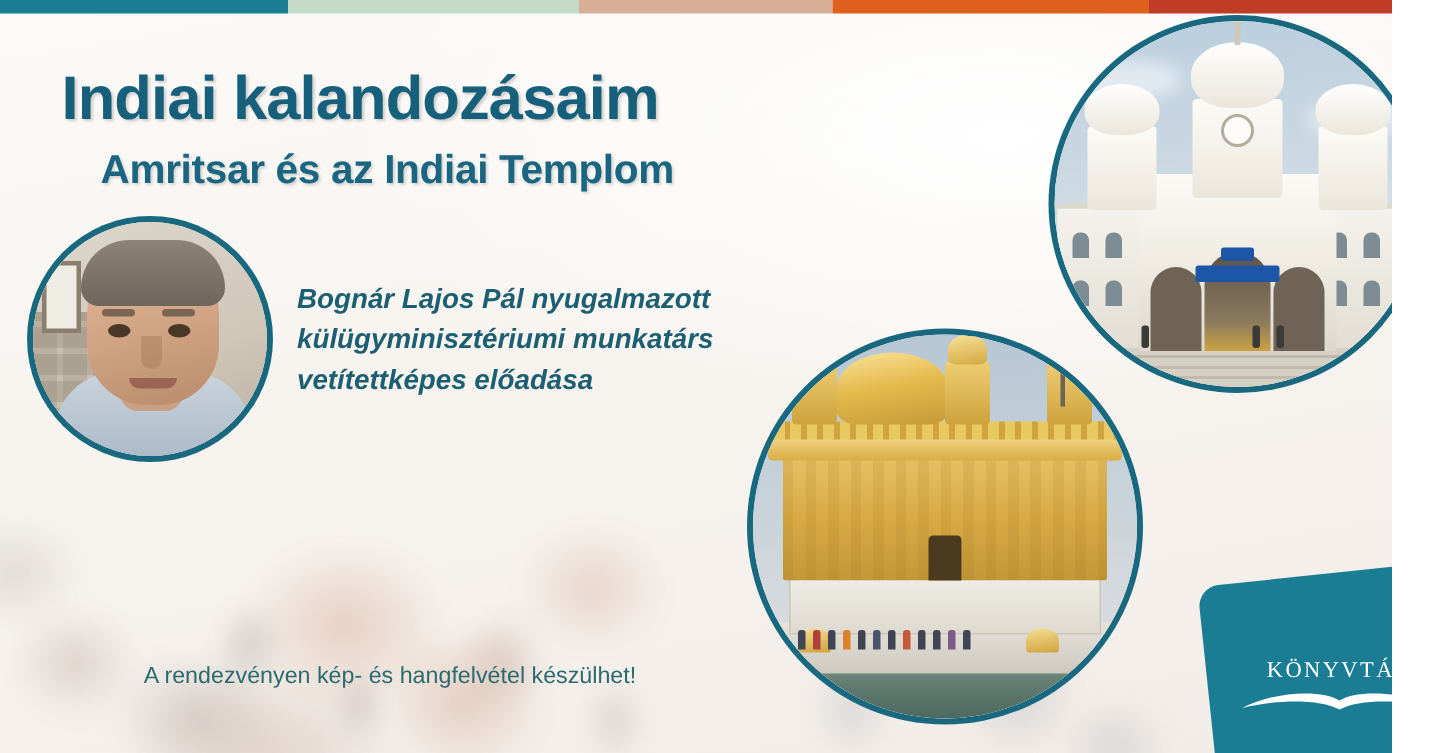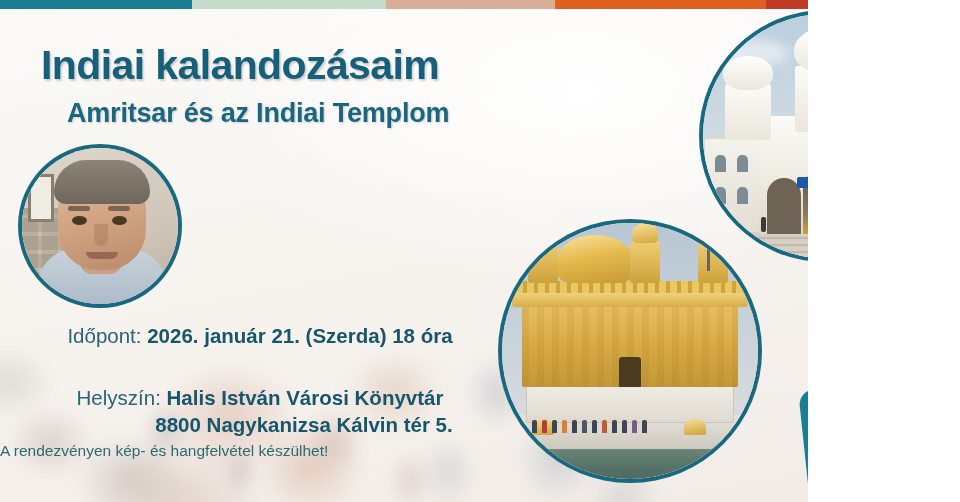--- a/index.html
+++ b/index.html
@@ -5,21 +5,21 @@
 <style>
   html, body {
     margin: 0;
     padding: 0;
     background: #ffffff;
   }
   * { box-sizing: border-box; }
 
   .poster {
     position: relative;
-    width: 808px;
+    width: 928px;
     height: 502px;
     overflow: hidden;
     font-family: "Liberation Sans", "DejaVu Sans", sans-serif;
     background: #f7f5f2;
   }
 
   
   .bg-base {
     position: absolute;
     inset: 0;
@@ -492,21 +492,21 @@
 
   .line-date { text-align: center; margin-bottom: 34px; }
   .line-venue-1 { text-align: center; }
   .line-venue-2 { text-align: center; padding-left: 88px; }
 
   .notice {
     position: absolute;
     left: 0;
     top: 442px;
     width: 520px;
-    text-align: left;
+    text-align: center;
     font-size: 15.5px;
     font-weight: 400;
     color: #2b6b70;
     z-index: 5;
     white-space: nowrap;
   }
 
   
   .logo-panel {
     position: absolute;
@@ -580,34 +580,22 @@
       <div class="pt-hair"></div>
       <div class="pt-brow l"></div>
       <div class="pt-brow r"></div>
       <div class="pt-eye l"></div>
       <div class="pt-eye r"></div>
       <div class="pt-nose"></div>
       <div class="pt-mouth"></div>
     </div>
   </div>
 
-
-  <div class="info-block">
-    <div class="info-line line-date">
-      <span class="lbl">Időpont:</span>
-      <span class="val">2026. január 21. (Szerda) 18 óra</span>
-    </div>
-    <div class="info-line line-venue-1">
-      <span class="lbl">Helyszín:</span>
-      <span class="val">Halis István Városi Könyvtár</span>
-    </div>
-    <div class="info-line line-venue-2">
-      <span class="val">8800 Nagykanizsa Kálvin tér 5.</span>
-    </div>
-  </div>
+  <div class="speaker">Bognár Lajos Pál nyugalmazott külügyminisztériumi munkatárs vetítettképes előadása</div>
+
 
   <div class="notice">A rendezvényen kép- és hangfelvétel készülhet!</div>
 
   <div class="photo-circle" id="photo-gateway">
     <div class="gateway-art">
       <div class="gw-sky"></div>
       <div class="gw-cloud" style="left:8px;top:26px;width:78px;height:26px;"></div>
       <div class="gw-cloud" style="right:10px;top:54px;width:66px;height:22px;"></div>
       <div class="gw-steps"></div>
       <div class="gw-sidewing l">

